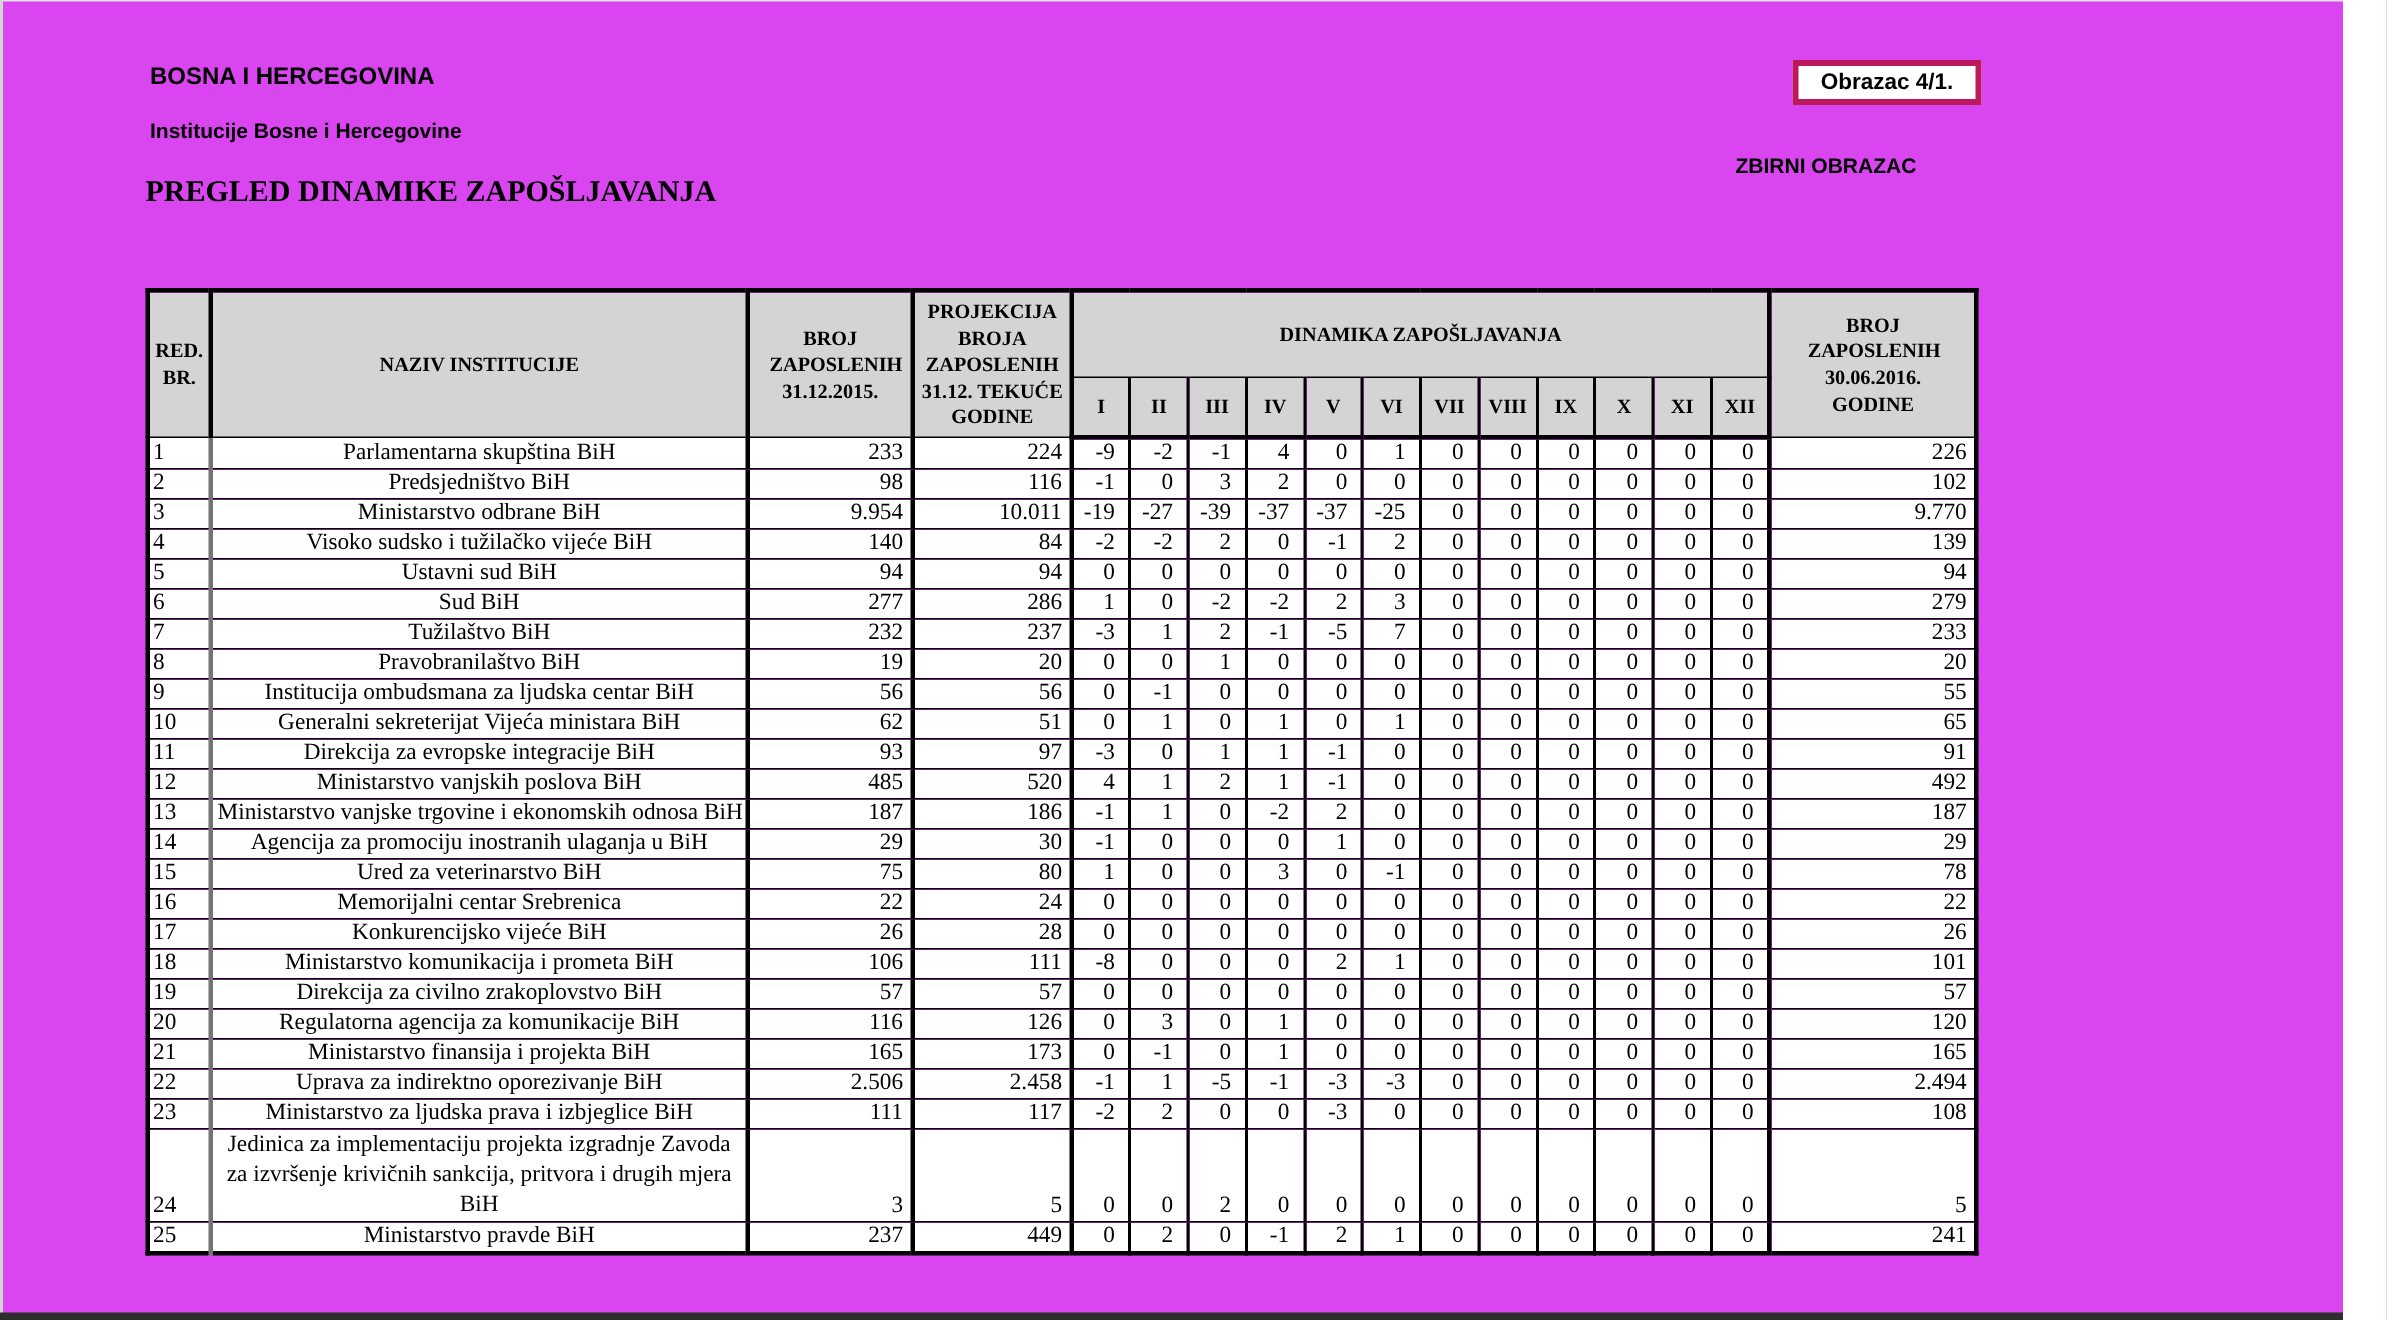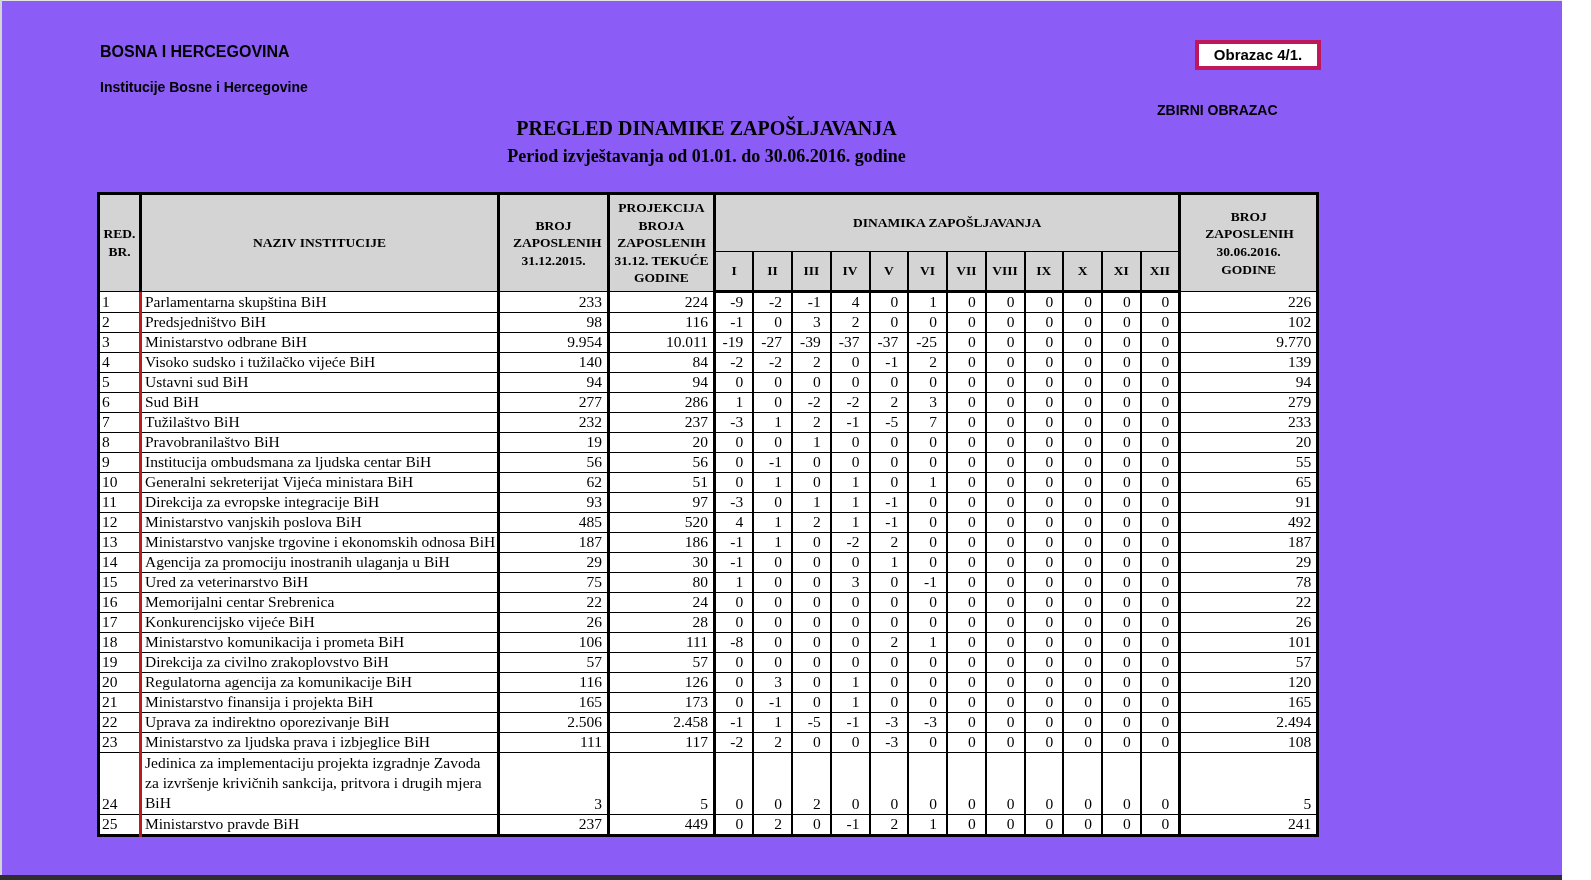--- a/index.html
+++ b/index.html
@@ -1,73 +1,72 @@
 <!DOCTYPE html>
 <html><head>
 <meta charset="utf-8">
 <style>
   html,body{margin:0;padding:0;background:#fff;}
-  .page{position:relative;width:1562px;height:880px;background:#8b5cf6;overflow:hidden;
+  .page{position:relative;width:1562px;height:880px;background:#d946ef;overflow:hidden;
         font-family:"Liberation Serif","DejaVu Serif",serif;color:#000;}
   .edge-left{position:absolute;left:0;top:0;width:2px;height:880px;background:#d4d4d4;}
   .edge-top{position:absolute;left:0;top:0;width:100%;height:1px;background:#e3e3e3;}
   .edge-right{position:absolute;left:1586px;top:0;width:1px;height:880px;background:#c9c9c9;}
   .taskbar{position:absolute;left:0;bottom:0;width:100%;height:5px;background:#2e2e2e;}
   .scroll-thumb{position:absolute;left:1584px;top:225px;width:7px;height:19px;
         background:#f6f6f6;border:1px solid #9a9a9a;box-sizing:border-box;}
 
   .org{position:absolute;left:100px;top:43px;font-family:"Liberation Sans",sans-serif;
         font-weight:bold;font-size:16px;}
   .org-sub{position:absolute;left:100px;top:79px;font-family:"Liberation Sans",sans-serif;
         font-weight:bold;font-size:14px;}
   .form-box{position:absolute;left:1195px;top:40px;width:118px;border:4px solid #be185d;
         font-family:"Liberation Sans",sans-serif;font-weight:bold;font-size:15px;
         text-align:center;padding:2px 0 3px 0;background:#fff;}
   .form-type{position:absolute;left:1157px;top:79px;font-family:"Liberation Sans",sans-serif;
         font-weight:bold;font-size:14px;margin-top:23px;}
 
-  .title{position:absolute;left:97px;top:117px;width:1219px;text-align:center;
+  .title{position:absolute;left:97px;top:117px;width:1219px;
         font-weight:bold;font-size:20px;}
   .subtitle{position:absolute;left:97px;top:146px;width:1219px;text-align:center;
         font-weight:bold;font-size:18px;}
 
   .table-wrap{position:absolute;left:97px;top:192px;}
   table{border-collapse:collapse;table-layout:fixed;width:1219px;border:3px solid #000;}
   th,td{border:1px solid #000;box-sizing:border-box;overflow:hidden;}
   thead th{background:#d4d4d4;font-weight:bold;font-size:13.5px;line-height:1.3;
         text-align:center;vertical-align:middle;padding:1px 2px;}
   tr.h1 th{height:58px;}
   tr.h2 th{height:40px;border-bottom:3px solid #000;}
   th.pad-broj{padding:0 13px;}
   th.pad-last{padding:0 24px;}
   .bl2{border-left:2px solid #000;}
   .bl3{border-left:3px solid #000;}
   tbody td{font-size:15.5px;height:19.5px;line-height:18px;vertical-align:bottom;
         padding:0 3px 1px 3px;white-space:nowrap;background:#fff;}
   td.c-no{text-align:left;padding-left:2px;}
-  td.c-name{text-align:left;border-left:3px solid #b91c1c;}
+  td.c-name{text-align:center;border-left:3px solid #737373;}
   td.c-name.wrap{white-space:normal;line-height:20px;margin-top:28px;}
   td.c-num{text-align:right;padding-right:5px;}
   td.c-month{text-align:right;padding-right:9px;}
 </style>
 </head>
 <body>
 
 <div class="page">
   <div class="edge-top"></div>
   <div class="edge-left"></div>
   <div class="edge-right"></div>
 
   <div class="org">BOSNA I HERCEGOVINA</div>
   <div class="org-sub">Institucije Bosne i Hercegovine</div>
   <div class="form-box">Obrazac 4/1.</div>
   <div class="form-type">ZBIRNI OBRAZAC</div>
 
   <div class="title">PREGLED DINAMIKE ZAPOŠLJAVANJA</div>
-  <div class="subtitle">Period izvještavanja od 01.01. do 30.06.2016. godine</div>
 
   <div class="table-wrap">
     <table>
       <colgroup>
         <col style="width:42px">
         <col style="width:358px">
         <col style="width:110px">
         <col style="width:106px">
         <col style="width:38.75px">
           <col style="width:38.75px">

